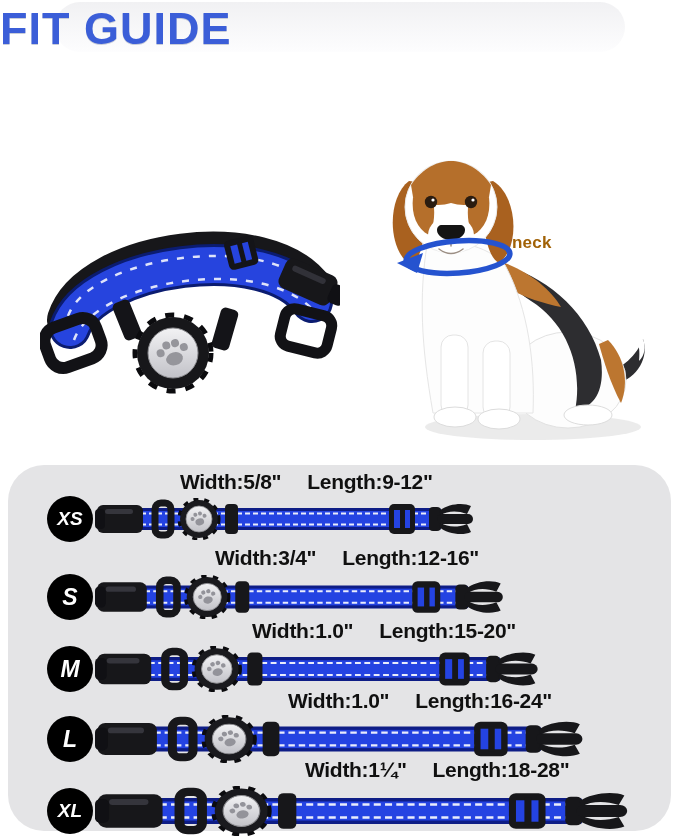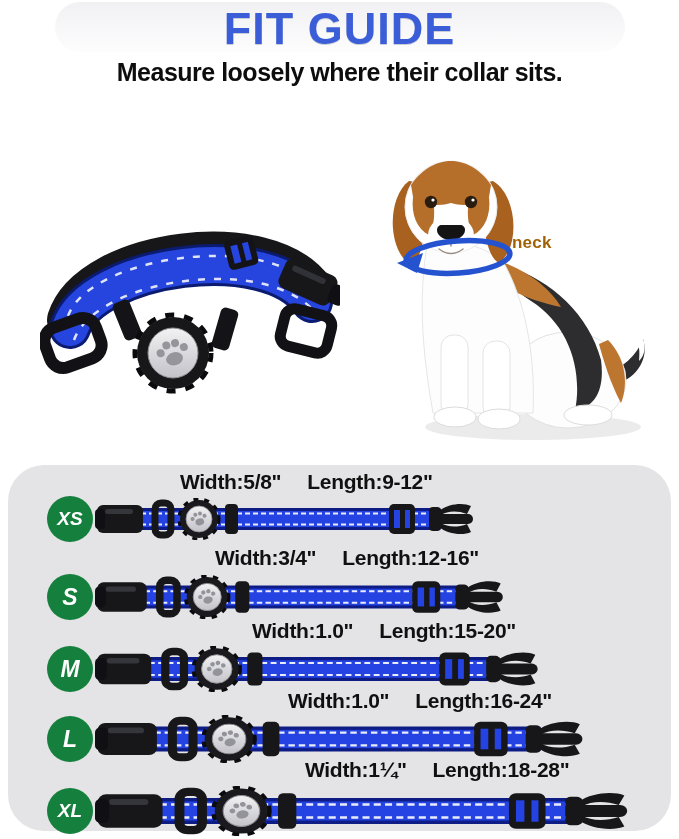--- a/index.html
+++ b/index.html
@@ -2,36 +2,36 @@
 <html><head>
 <meta charset="utf-8">
 <style>
   html,body{margin:0;padding:0;background:#fff;}
   .page{position:relative;width:679px;height:839px;background:#ffffff;overflow:hidden;
         font-family:"Liberation Sans",sans-serif;}
 
   
   .header-pill{position:absolute;left:55px;top:2px;width:570px;height:50px;border-radius:26px;
                background:linear-gradient(#f1f1f3,#fdfdfe);}
-  .title{position:absolute;left:0;top:3px;width:100%;text-align:center;
+  .title{position:absolute;left:0;top:3px;width:100%;text-align:left;
          font-size:45px;font-weight:800;letter-spacing:1px;color:#3B5ED8;
          text-shadow:0 1px 0 #c9cdd8;}
   .subtitle{position:absolute;left:0;top:57px;width:100%;text-align:center;
             font-size:25px;font-weight:700;color:#0d0d0d;line-height:30px;letter-spacing:-0.5px;}
 
   
   .collar-photo{position:absolute;left:40px;top:230px;width:300px;height:170px;}
   .dog-figure{position:absolute;left:383px;top:145px;width:272px;height:300px;}
   .neck-label{position:absolute;left:129px;top:88px;font-size:17px;font-weight:700;
               color:#a16207;letter-spacing:0.2px;}
 
   
   .panel{position:absolute;left:8px;top:465px;width:663px;height:366px;
          background:#E4E4E6;border-radius:36px;}
-  .size-badge{position:absolute;width:46px;height:46px;border-radius:50%;background:#15803d;
+  .size-badge{position:absolute;width:46px;height:46px;border-radius:50%;background:#000000;
               color:#fff;font-weight:700;font-style:italic;display:flex;align-items:center;
               justify-content:center;}
   .spec-line{position:absolute;font-weight:700;font-size:21px;color:#101010;
              letter-spacing:-0.3px;white-space:nowrap;}
   .spec-w{margin-right:26px;}
   .collar-flat{position:absolute;left:87px;display:block;}
 
   .badge-xs{left:39px;top:31px;font-size:19px;}
   .text-xs {left:172px;top:5px;}
   .collar-xs{top:33px;width:380px;height:42px;}
@@ -98,21 +98,20 @@
           <path d="M344,13 C352,6 368,4 376,8 L372,16 C362,12 352,13 346,17 Z" fill="#17171a"></path>
           <path d="M344,29 C352,36 368,38 376,34 L372,26 C362,30 352,29 346,25 Z" fill="#17171a"></path>
         </g>
       </g>
     </defs>
   </svg>
 
   <div class="header-pill"></div>
   <div class="title">FIT GUIDE</div>
   <div class="subtitle">
-    <div>Measure loosely where their collar sits.</div>
   </div>
 
   <svg class="collar-photo" viewBox="0 0 300 170" aria-hidden="true">
     <path d="M30,90 C52,22 228,-2 272,62" stroke="#17171a" stroke-width="46" fill="none" stroke-linecap="round"></path>
     <path d="M30,98 C52,34 228,8 272,72" stroke="#0B1C70" stroke-width="42" fill="none" stroke-linecap="round"></path>
     <path d="M30,98 C52,34 228,8 272,72" stroke="#2644DE" stroke-width="36" fill="none" stroke-linecap="round"></path>
     <path d="M28,86 C50,26 224,2 270,56" stroke="#ffffff" stroke-width="2.5" stroke-dasharray="7 9" opacity="0.85" fill="none"></path>
     <path d="M34,110 C56,48 232,22 278,86" stroke="#ffffff" stroke-width="2.5" stroke-dasharray="7 9" opacity="0.85" fill="none"></path>
     <g transform="rotate(-14 200 22)">
       <rect x="186" y="8" width="30" height="30" rx="5" fill="#141418"></rect>

